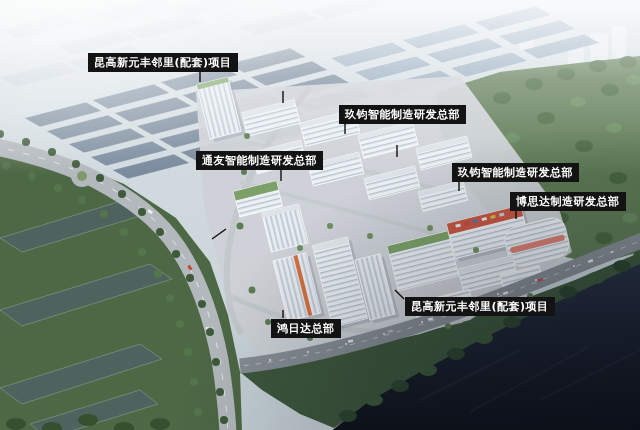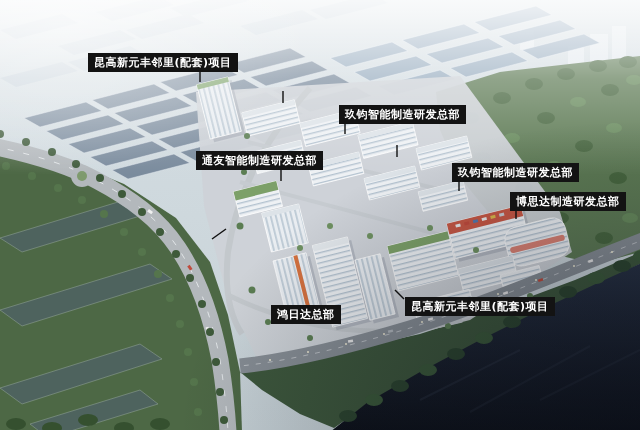--- a/index.html
+++ b/index.html
@@ -382,16 +382,16 @@
       <line x1="283" y1="318" x2="283" y2="310"></line>
       <line x1="404" y1="299" x2="395" y2="290"></line>
     </g>
   </svg>
 
   <div class="map-label" style="left:88px;top:53px">昆高新元丰邻里(配套)项目</div>
   <div class="map-label" style="left:339px;top:105px">玖钧智能制造研发总部</div>
   <div class="map-label" style="left:196px;top:151px">通友智能制造研发总部</div>
   <div class="map-label" style="left:452px;top:163px">玖钧智能制造研发总部</div>
   <div class="map-label" style="left:510px;top:192px">博思达制造研发总部</div>
-  <div class="map-label" style="left:271px;top:305px">鸿日达总部</div>
+  <div class="map-label" style="left:271px;top:319px">鸿日达总部</div>
   <div class="map-label" style="left:405px;top:297px">昆高新元丰邻里(配套)项目</div>
 
 </div>
 
 </body></html>

